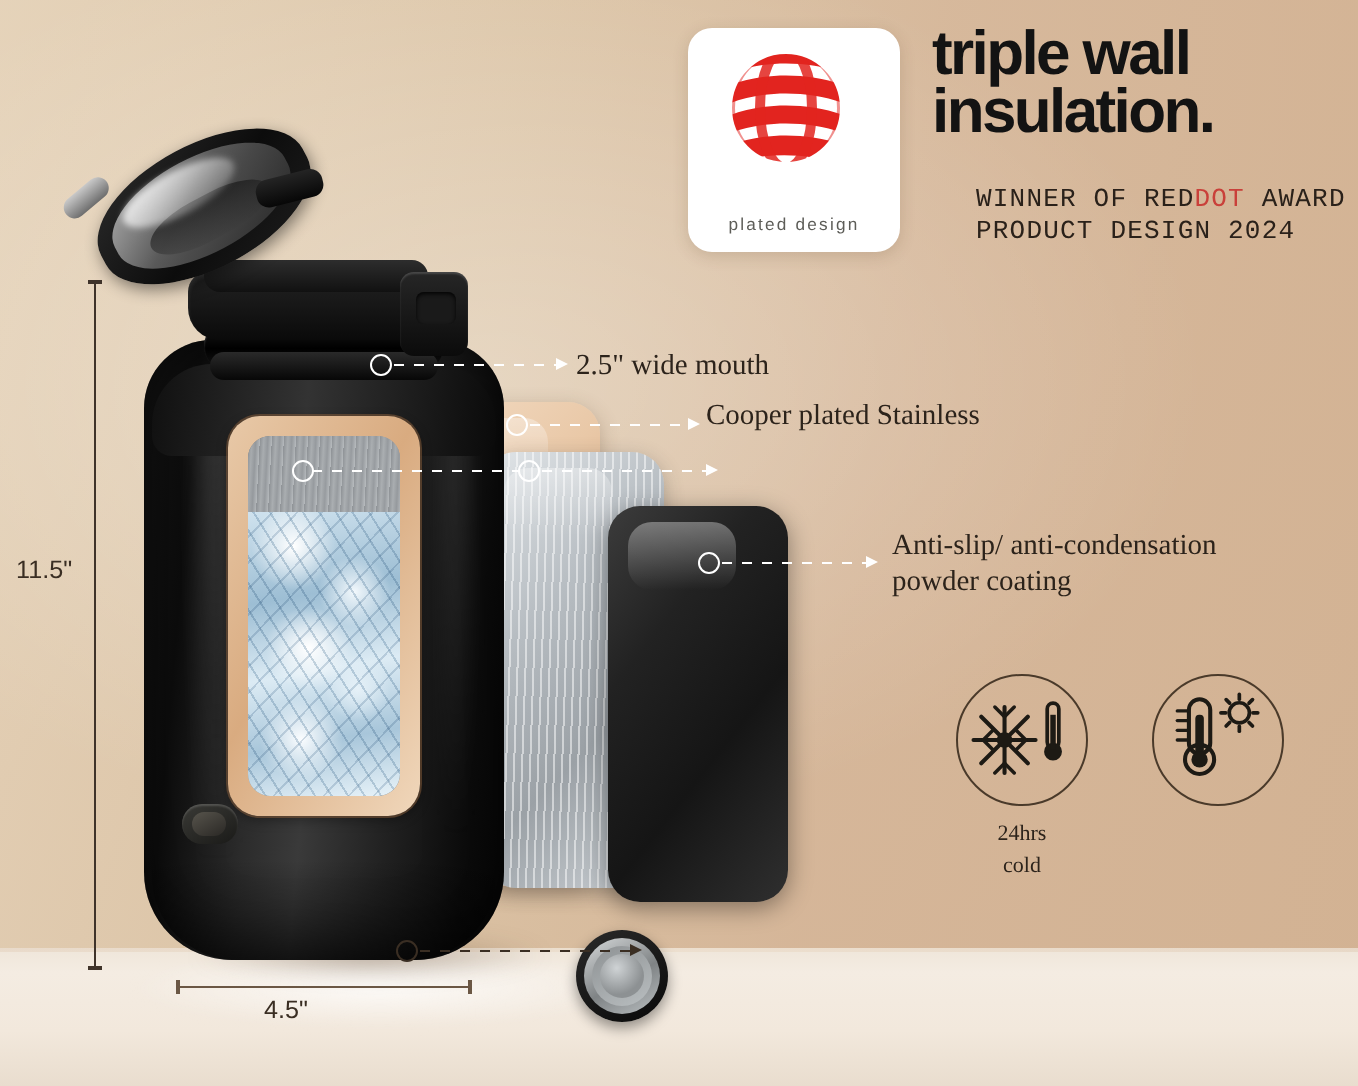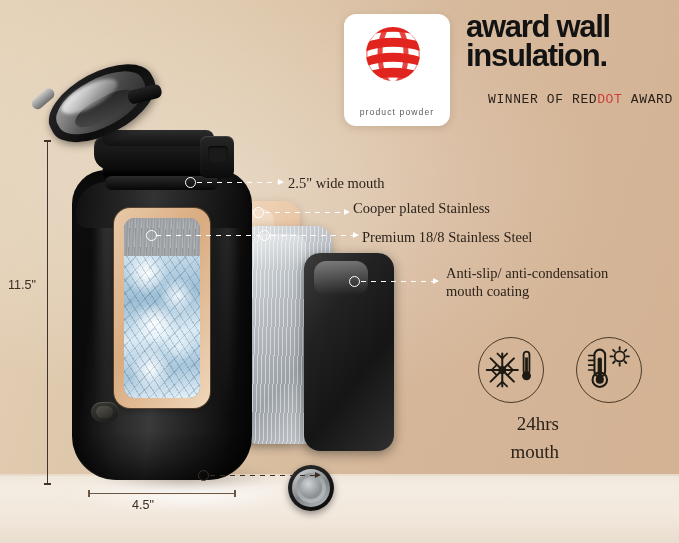--- a/index.html
+++ b/index.html
@@ -195,22 +195,22 @@
     font-size:12.6px;color:#3a2e23;}
   .dim-h{position:absolute;left:88px;top:493px;width:148px;height:1px;background:#6b5744;}
   .dim-h:before,.dim-h:after{content:"";position:absolute;top:-3px;width:1.6px;height:7px;background:#6b5744;}
   .dim-h:before{left:0;} .dim-h:after{right:0;}
   .dim-h-lbl{position:absolute;left:132px;top:498px;font-family:"Liberation Sans",sans-serif;
     font-size:12.6px;color:#3a2e23;}
 
   
   .feat{position:absolute;width:66px;height:66px;border-radius:50%;
     border:1.5px solid #4a3a2a;box-sizing:border-box;}
-  .feat-lbl{position:absolute;width:96px;text-align:right;
-    font-family:"Liberation Serif",serif;font-size:19px;line-height:1.45;color:#2c231b;}
+  .feat-lbl{position:absolute;width:96px;text-align:center;
+    font-family:"Liberation Serif",serif;font-size:11px;line-height:1.45;color:#2c231b;}
 </style>
 </head>
 <body>
 
 <div id="stage">
 
   <div class="bg-base"></div>
   <div class="bg-warm"></div>
   <div class="bg-vign"></div>
   <div class="shelf-right"></div>
@@ -230,29 +230,30 @@
       <g clip-path="url(#sphclip)">
         <path d="M-6 10 C14 -2 44 -2 66 8 L66 16 C44 6 14 6 -6 18 Z" fill="#e2241f"></path>
         <path d="M-6 24 C14 12 44 12 66 22 L66 31 C44 21 14 21 -6 33 Z" fill="#e2241f"></path>
         <path d="M-6 39 C14 27 44 27 66 37 L66 46 C44 36 14 36 -6 48 Z" fill="#e2241f"></path>
         <path d="M-6 54 C14 42 44 42 66 52 L66 62 C44 52 14 52 -6 63 Z" fill="#e2241f"></path>
         <ellipse cx="31" cy="31" rx="13" ry="30" fill="none" stroke="#e2241f" stroke-width="5" opacity=".85"></ellipse>
         <ellipse cx="31" cy="31" rx="27" ry="29" fill="none" stroke="#e2241f" stroke-width="3" opacity=".5"></ellipse>
       </g>
       <circle cx="31" cy="31" r="28" fill="none" stroke="#ffffff" stroke-width="2"></circle>
     </svg>
-    <div class="rd-txt2">product powder</div>
+    <div class="rd-txt2">plated design</div>
   </div>
 
   <div class="hl">
-    <span>award wall</span>
+    <span>triple wall</span>
     <span class="l2">insulation.</span>
   </div>
   <div class="sub">
     <span>WINNER OF RED</span><span class="red">DOT</span><span> AWARD</span><br>
+    <span>PRODUCT DESIGN 2024</span>
   </div>
 
   <div class="sw sw1">
       <span class="sw-gloss"></span>
     </div>
   <div class="sw sw2">
       <span class="sw-gloss"></span>
     </div>
   <div class="sw sw3">
       <span class="sw-gloss"></span>
@@ -313,23 +314,22 @@
   <div class="dot" style="left:349px;top:276px;"></div>
   <div class="lead" style="left:361px;top:281px;width:73px;"></div>
   <div class="arw" style="left:433px;top:278px;"></div>
 
   <div class="dot dark" style="left:198px;top:470px;"></div>
   <div class="lead dark" style="left:210px;top:475px;width:106px;"></div>
   <div class="arw dark" style="left:315px;top:472px;"></div>
 
   <div class="cl" style="left:288px;top:175px;">2.5" wide mouth</div>
   <div class="cl" style="left:353px;top:200px;">Cooper plated Stainless</div>
-  <div class="cl" style="left:362px;top:229px;">Premium 18/8 Stainless Steel</div>
   <div class="cl" style="left:446px;top:265px;">Anti-slip/ anti-condensation
-mouth coating</div>
+powder coating</div>
 
   <div class="dim-v"></div>
   <div class="dim-v-lbl">11.5"</div>
   <div class="dim-h"></div>
   <div class="dim-h-lbl">4.5"</div>
 
   <div class="feat" style="left:478px;top:337px;">
     <svg viewBox="0 0 66 66" width="64" height="64">
       <g stroke="#1d1a14" stroke-width="2.1" stroke-linecap="round" fill="none" transform="translate(-4,0)">
         <line x1="28" y1="16" x2="28" y2="50"></line>
@@ -350,21 +350,21 @@
       </g>
       <g transform="translate(46,14)">
         <rect x="0" y="0" width="6" height="23" rx="3" fill="none" stroke="#1d1a14" stroke-width="1.9"></rect>
         <circle cx="3" cy="25" r="4.6" fill="#1d1a14"></circle>
         <rect x="1.6" y="6" width="2.8" height="18" fill="#1d1a14"></rect>
       </g>
     </svg>
   </div>
   <div class="feat-lbl" style="left:463px;top:410px;">
     <span>24hrs</span><br>
-    <span>mouth</span>
+    <span>cold</span>
   </div>
 
   <div class="feat" style="left:576px;top:337px;">
     <svg viewBox="0 0 66 66" width="64" height="64">
       <g transform="translate(18,12)">
         <rect x="0" y="0" width="11" height="28" rx="5.5" fill="none" stroke="#1d1a14" stroke-width="2.1"></rect>
         <circle cx="5.5" cy="31" r="7.5" fill="none" stroke="#1d1a14" stroke-width="2.1"></circle>
         <rect x="3.3" y="8" width="4.4" height="24" rx="2" fill="#1d1a14"></rect>
         <circle cx="5.5" cy="31" r="4.2" fill="#1d1a14"></circle>
         <g stroke="#1d1a14" stroke-width="1.7" stroke-linecap="round">

